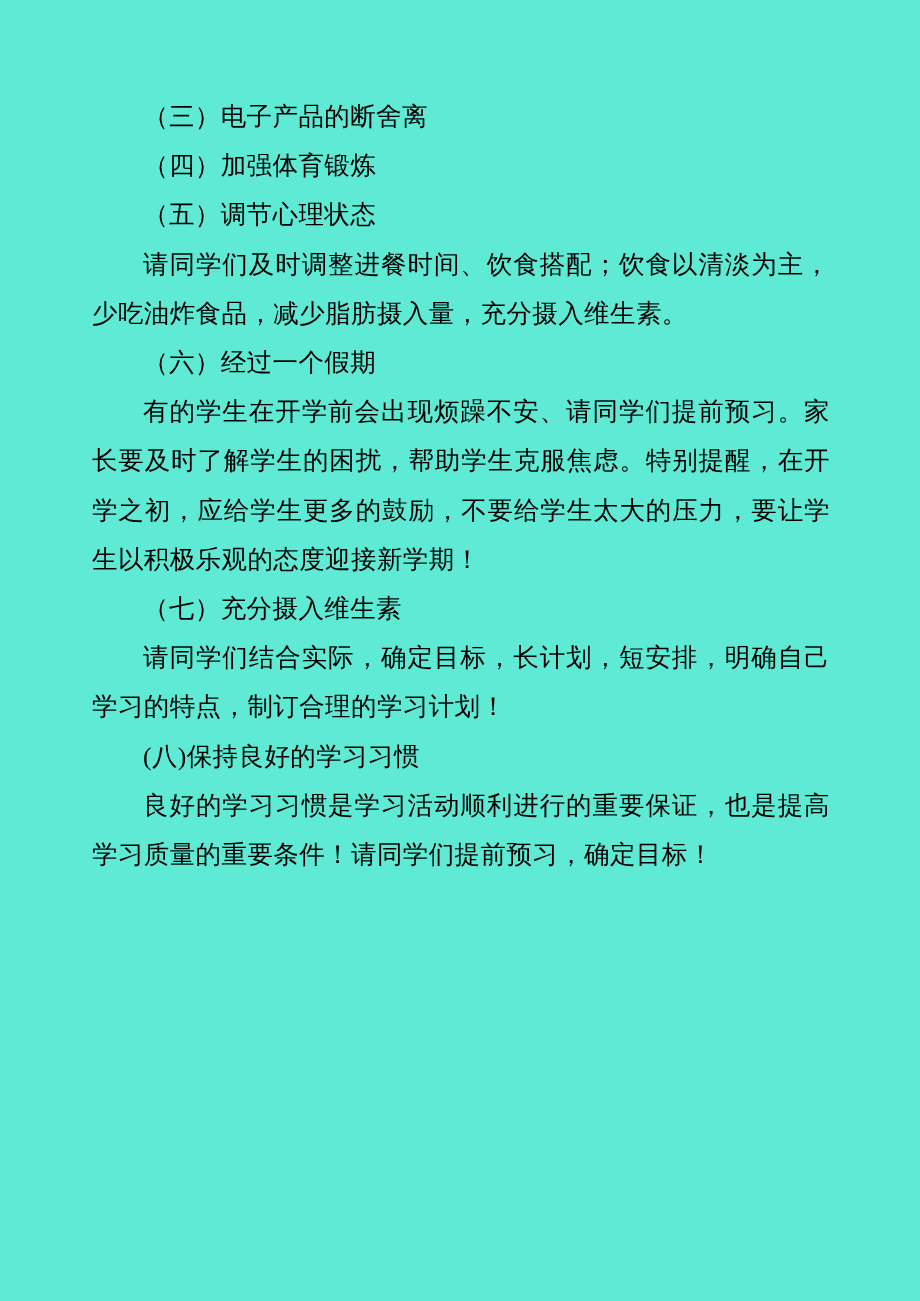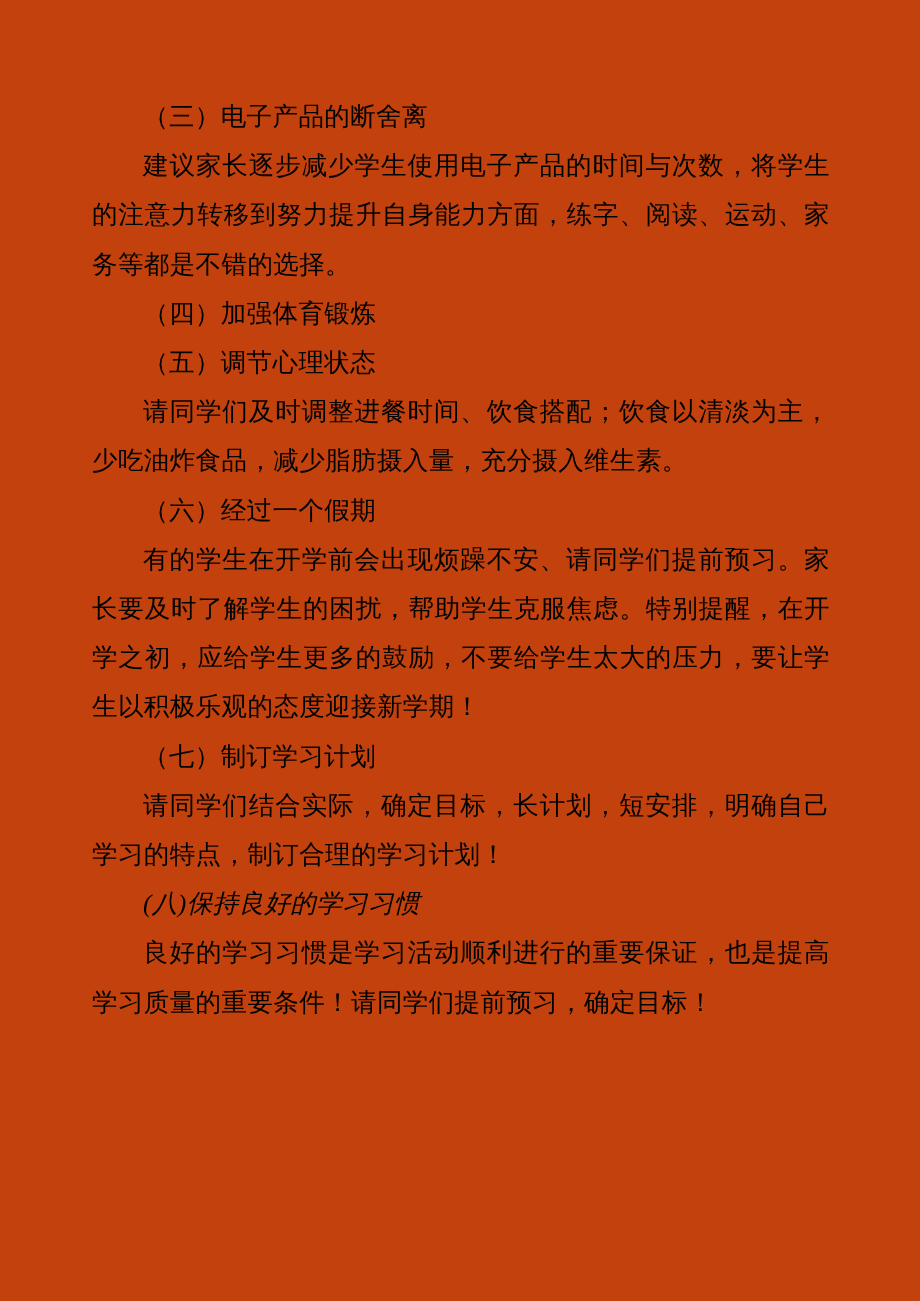--- a/index.html
+++ b/index.html
@@ -13,60 +13,58 @@
     font-family: "Liberation Serif", "DejaVu Serif", serif;
     color: #000000;
     overflow: hidden;
   }
   .page {
     position: relative;
     width: 920px;
     height: 1301px;
     box-sizing: border-box;
     padding: 92px 90px 40px 92px;
-    background: #c2410c;
+    background: #5eead4;
   }
   .doc-body {
     font-size: 25.5px;
     line-height: 1.93;
     letter-spacing: 0.4px;
     text-align: justify;
     text-justify: inter-character;
   }
   .para {
     margin: 0;
     text-indent: 2em;
   }
   .heading {
     margin: 0;
     text-indent: 2em;
   }
   .heading-latin {
     margin: 0;
     text-indent: 2em;
-    font-style: italic;
   }
 </style>
 </head>
 <body>
 
 <div class="page">
   <div class="doc-body">
 
     <p class="heading">（三）电子产品的断舍离</p>
-    <p class="para">建议家长逐步减少学生使用电子产品的时间与次数，将学生的注意力转移到努力提升自身能力方面，练字、阅读、运动、家务等都是不错的选择。</p>
 
     <p class="heading">（四）加强体育锻炼</p>
 
     <p class="heading">（五）调节心理状态</p>
     <p class="para">请同学们及时调整进餐时间、饮食搭配；饮食以清淡为主，少吃油炸食品，减少脂肪摄入量，充分摄入维生素。</p>
 
     <p class="heading">（六）经过一个假期</p>
     <p class="para">有的学生在开学前会出现烦躁不安、请同学们提前预习。家长要及时了解学生的困扰，帮助学生克服焦虑。特别提醒，在开学之初，应给学生更多的鼓励，不要给学生太大的压力，要让学生以积极乐观的态度迎接新学期！</p>
 
-    <p class="heading">（七）制订学习计划</p>
+    <p class="heading">（七）充分摄入维生素</p>
     <p class="para">请同学们结合实际，确定目标，长计划，短安排，明确自己学习的特点，制订合理的学习计划！</p>
 
     <p class="heading-latin">(八)保持良好的学习习惯</p>
     <p class="para">良好的学习习惯是学习活动顺利进行的重要保证，也是提高学习质量的重要条件！请同学们提前预习，确定目标！</p>
 
   </div>
 </div>
 
 </body></html>

